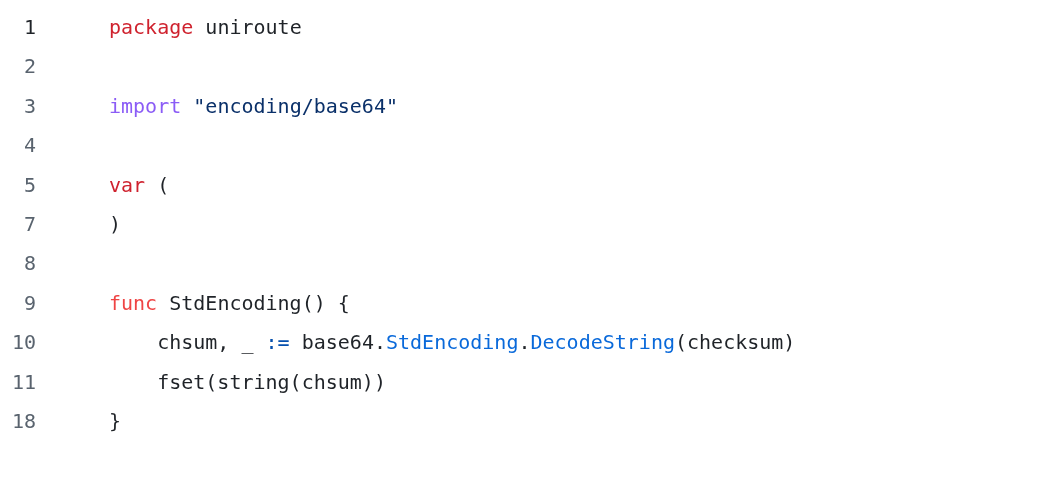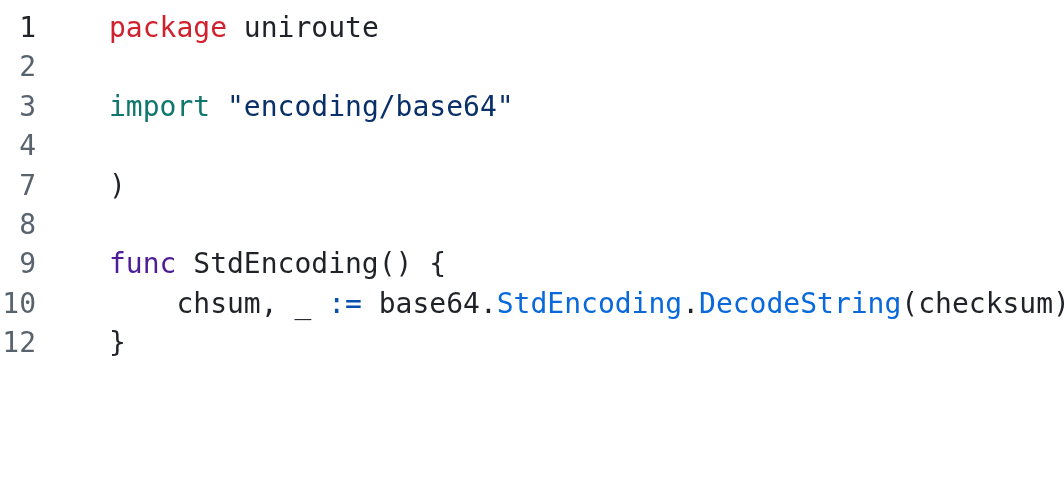--- a/index.html
+++ b/index.html
@@ -9,21 +9,21 @@
   }
   .code-viewer {
     position: relative;
     width: 1064px;
     height: 488px;
     overflow: hidden;
     box-sizing: border-box;
     padding-top: 8px;
     background: #ffffff;
     font-family: "DejaVu Sans Mono", monospace;
-    font-size: 28px;
+    font-size: 20px;
     line-height: 39.4px;
   }
   .code-line-row {
     white-space: pre;
     height: 39.4px;
   }
   .ln {
     display: inline-block;
     width: 36px;
     text-align: right;
@@ -36,21 +36,23 @@
     white-space: pre;
   }
 </style>
 </head>
 <body>
 
 <div class="code-viewer">
   <div id="lines-root">
       <div class="code-line-row"><span class="ln" style="color: rgb(31, 35, 40);">1</span><span class="code-text"><span style="color: rgb(207, 34, 46);">package</span><span style="color: rgb(31, 35, 40);"> uniroute</span></span></div>
       <div class="code-line-row"><span class="ln" style="color: rgb(89, 99, 110);">2</span><span class="code-text"></span></div>
-      <div class="code-line-row"><span class="ln" style="color: rgb(89, 99, 110);">3</span><span class="code-text"><span style="color: #0f766e;">import</span><span style="color: rgb(31, 35, 40);"> </span><span style="color: rgb(10, 48, 105);">"encoding/base64"</span></span></div>
+      <div class="code-line-row"><span class="ln" style="color: rgb(89, 99, 110);">3</span><span class="code-text"><span style="color: #8b5cf6;">import</span><span style="color: rgb(31, 35, 40);"> </span><span style="color: rgb(10, 48, 105);">"encoding/base64"</span></span></div>
       <div class="code-line-row"><span class="ln" style="color: rgb(89, 99, 110);">4</span><span class="code-text"></span></div>
+      <div class="code-line-row"><span class="ln" style="color: rgb(89, 99, 110);">5</span><span class="code-text"><span style="color: rgb(207, 34, 46);">var</span><span style="color: rgb(31, 35, 40);"> (</span></span></div>
       <div class="code-line-row"><span class="ln" style="color: rgb(89, 99, 110);">7</span><span class="code-text"><span style="color: rgb(31, 35, 40);">)</span></span></div>
       <div class="code-line-row"><span class="ln" style="color: rgb(89, 99, 110);">8</span><span class="code-text"></span></div>
-      <div class="code-line-row"><span class="ln" style="color: rgb(89, 99, 110);">9</span><span class="code-text"><span style="color: #4c1d95;">func</span><span style="color: rgb(31, 35, 40);"> StdEncoding() {</span></span></div>
+      <div class="code-line-row"><span class="ln" style="color: rgb(89, 99, 110);">9</span><span class="code-text"><span style="color: #ef4444;">func</span><span style="color: rgb(31, 35, 40);"> StdEncoding() {</span></span></div>
       <div class="code-line-row"><span class="ln" style="color: rgb(89, 99, 110);">10</span><span class="code-text"><span style="color: rgb(31, 35, 40);">    chsum, _ </span><span style="color: rgb(5, 80, 174);">:=</span><span style="color: rgb(31, 35, 40);"> base64</span><span style="color: rgb(31, 35, 40);">.</span><span style="color: rgb(9, 105, 218);">StdEncoding</span><span style="color: rgb(31, 35, 40);">.</span><span style="color: rgb(9, 105, 218);">DecodeString</span><span style="color: rgb(31, 35, 40);">(checksum)</span></span></div>
-      <div class="code-line-row"><span class="ln" style="color: rgb(89, 99, 110);">12</span><span class="code-text"><span style="color: rgb(31, 35, 40);">}</span></span></div>
+      <div class="code-line-row"><span class="ln" style="color: rgb(89, 99, 110);">11</span><span class="code-text"><span style="color: rgb(31, 35, 40);">    fset(string(chsum))</span></span></div>
+      <div class="code-line-row"><span class="ln" style="color: rgb(89, 99, 110);">18</span><span class="code-text"><span style="color: rgb(31, 35, 40);">}</span></span></div>
     </div>
 </div>
 
 </body></html>

